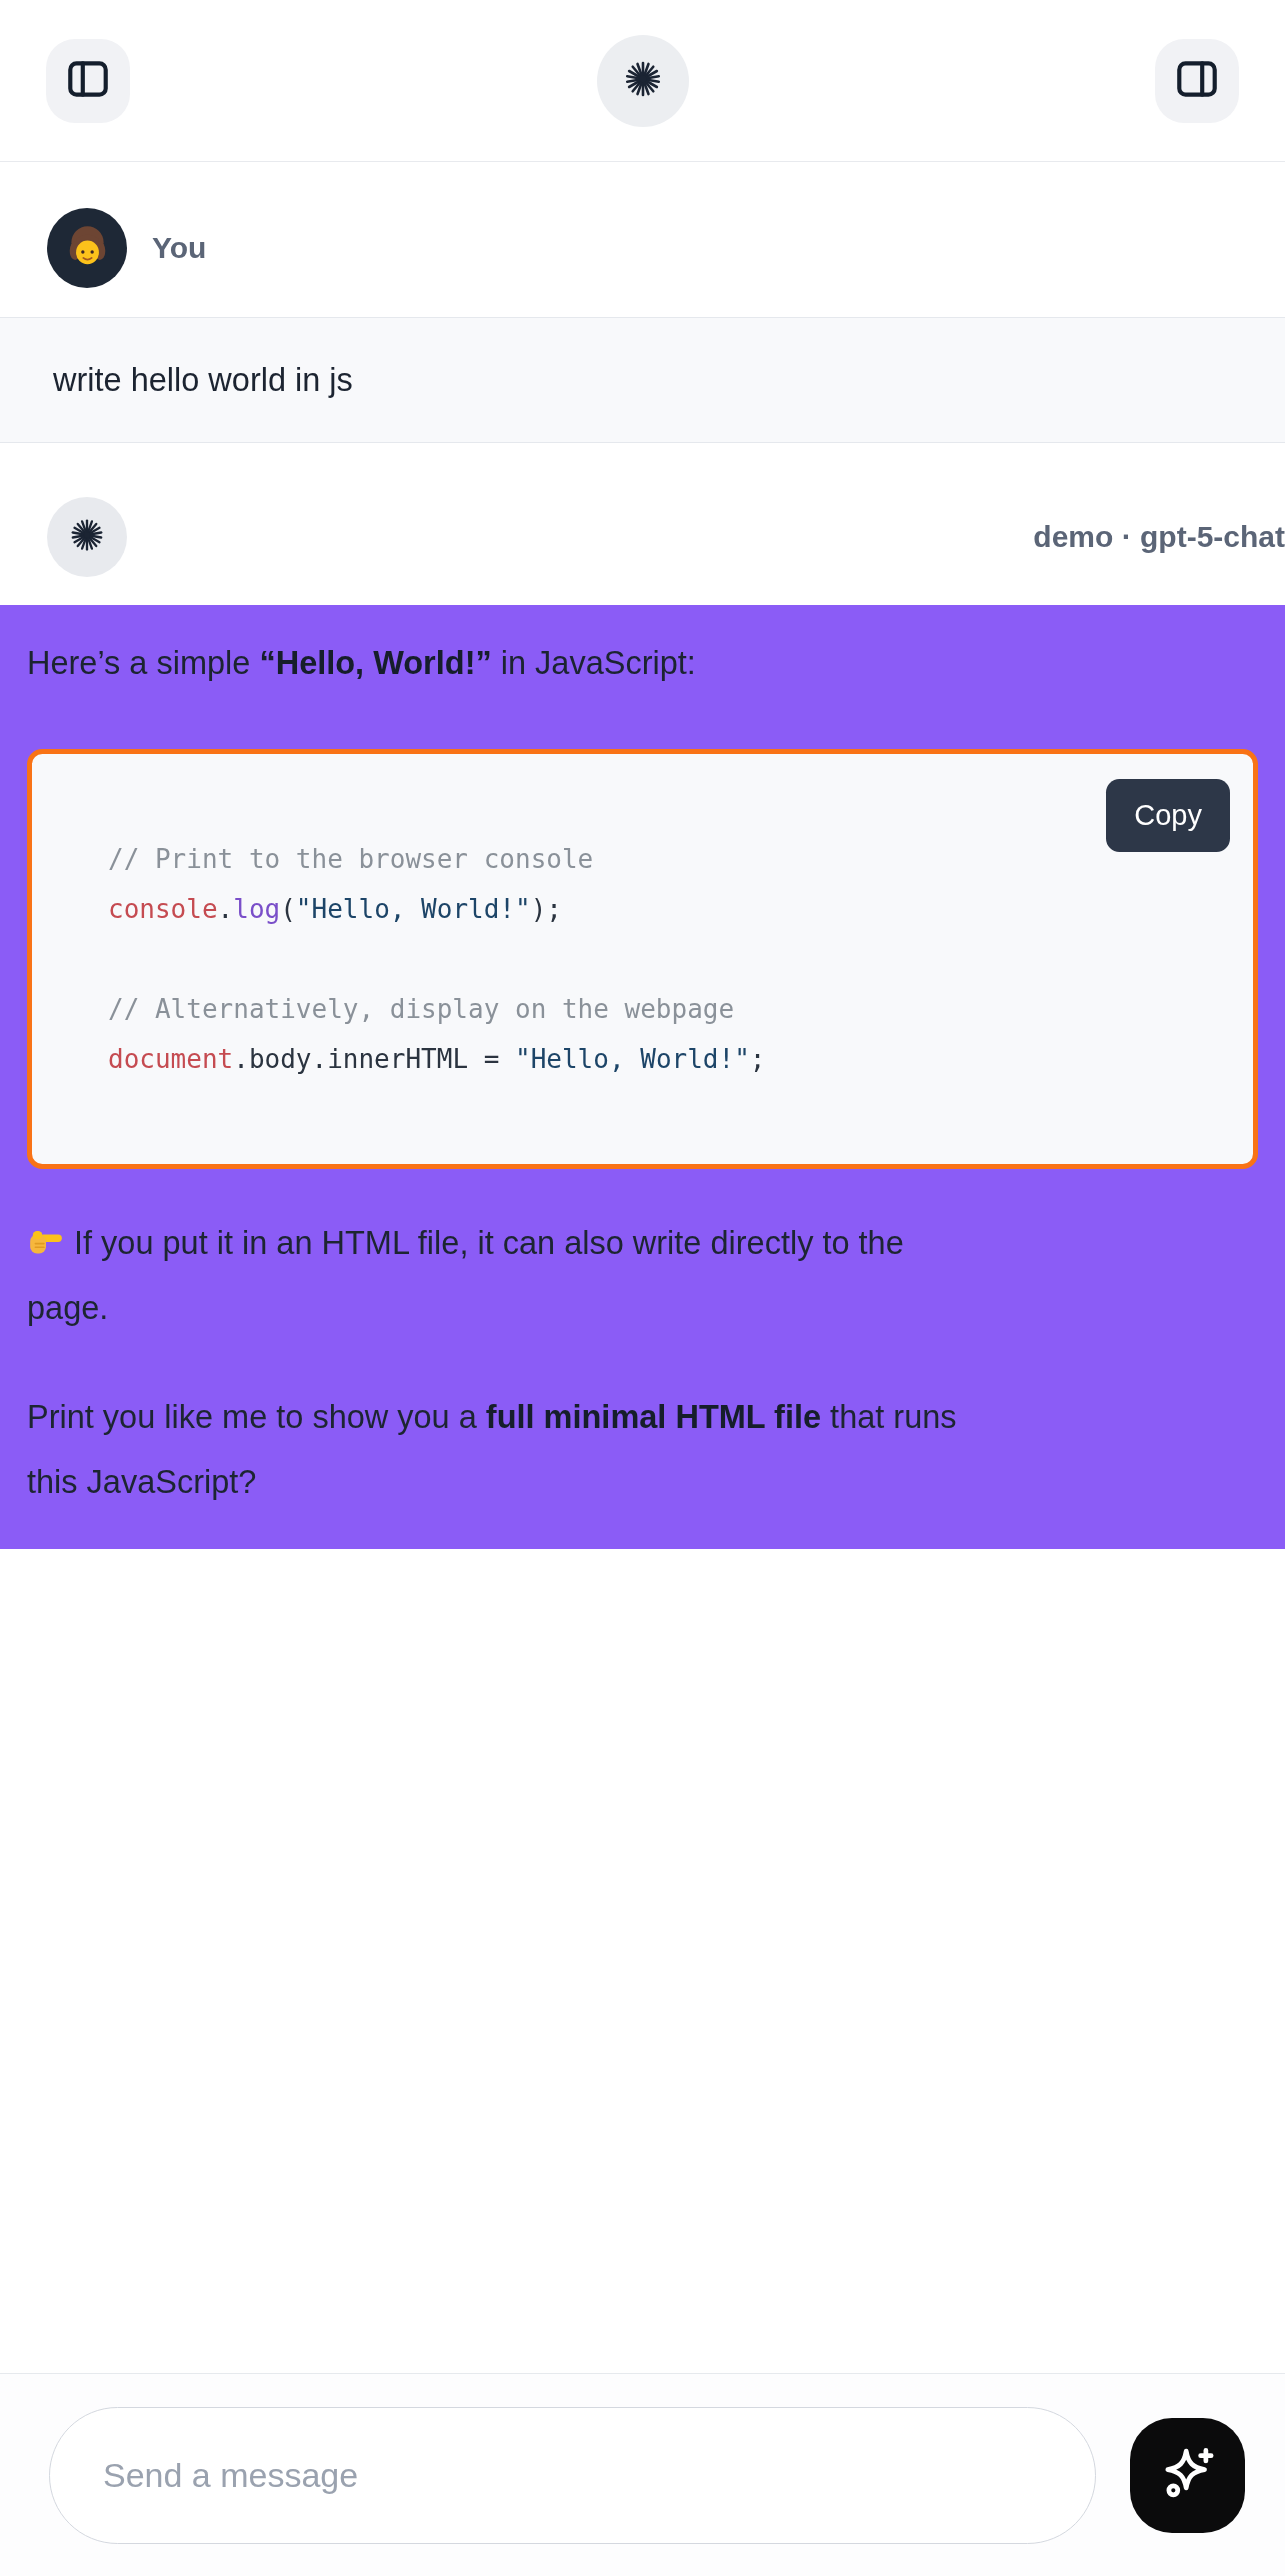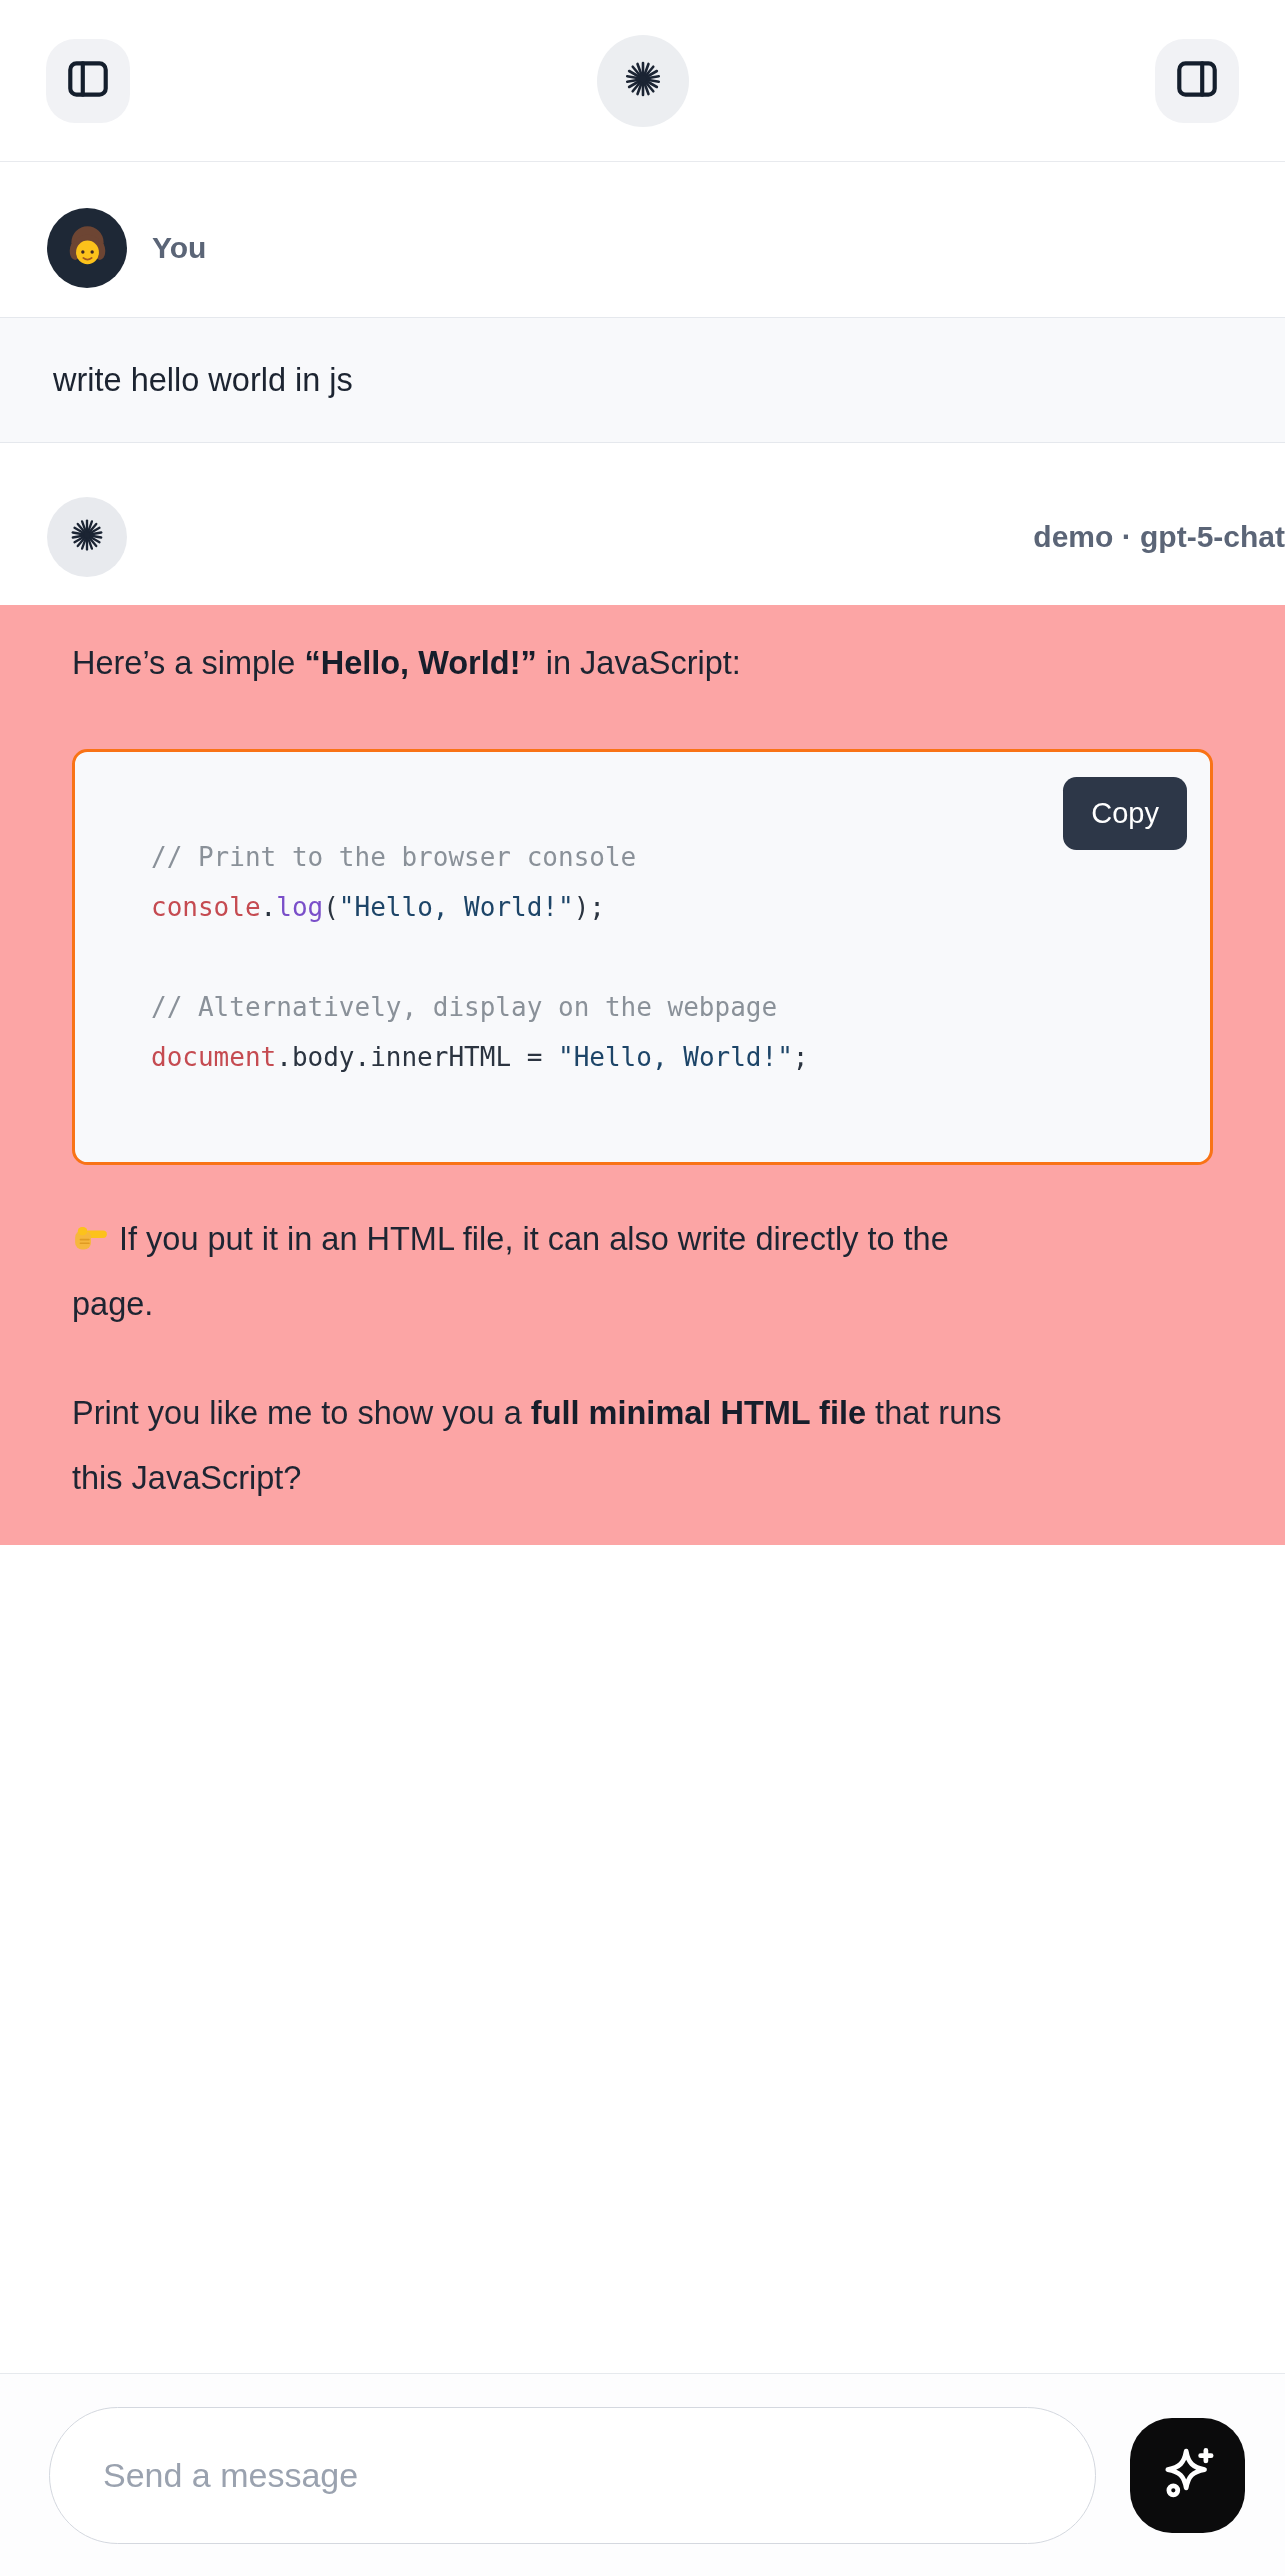--- a/index.html
+++ b/index.html
@@ -35,27 +35,27 @@
   .sender-name{font-size:30px;font-weight:bold;color:#5b6577;}
   
   .user-band{
     margin-top:29px;height:126px;background:#f8f9fb;
     border-top:1px solid #e5e8ed;border-bottom:1px solid #e5e8ed;
     display:flex;align-items:center;padding:8px 53px;box-sizing:border-box;
     font-size:32.5px;color:#1c2431;
   }
   
   .bot-band{
-    margin-top:28px;background:#fca5a5;
-    padding:27px 72px 34px;box-sizing:border-box;
+    margin-top:28px;background:#8b5cf6;
+    padding:27px 27px 34px;box-sizing:border-box;
   }
   .intro{font-size:32.5px;line-height:63px;color:#1c2431;}
   .intro b,.pline b{font-weight:bold;color:#161e2b;}
   .code-card{
-    margin-top:54px;background:#f8f9fb;border:3px solid #f97316;border-radius:15.3px;
+    margin-top:54px;background:#f8f9fb;border:5px solid #f97316;border-radius:15.3px;
     position:relative;padding:80px 38px 80px 76px;box-sizing:border-box;
   }
   .copy-btn{
     position:absolute;top:25px;right:23px;height:73px;padding:0 28px;
     background:#2d3748;color:#ffffff;font-size:29px;border:none;border-radius:13.4px;
     display:flex;align-items:center;cursor:pointer;font-family:"Liberation Sans",sans-serif;
   }
   .code{
     font-family:"DejaVu Sans Mono",monospace;font-size:26px;line-height:50px;
     white-space:pre;

